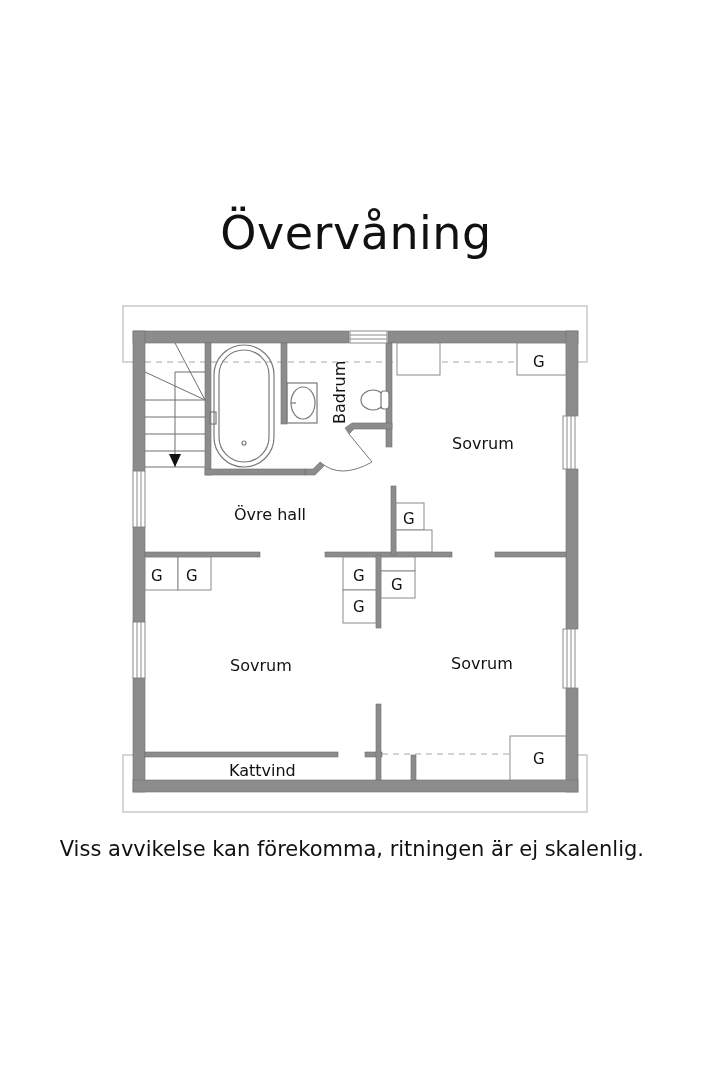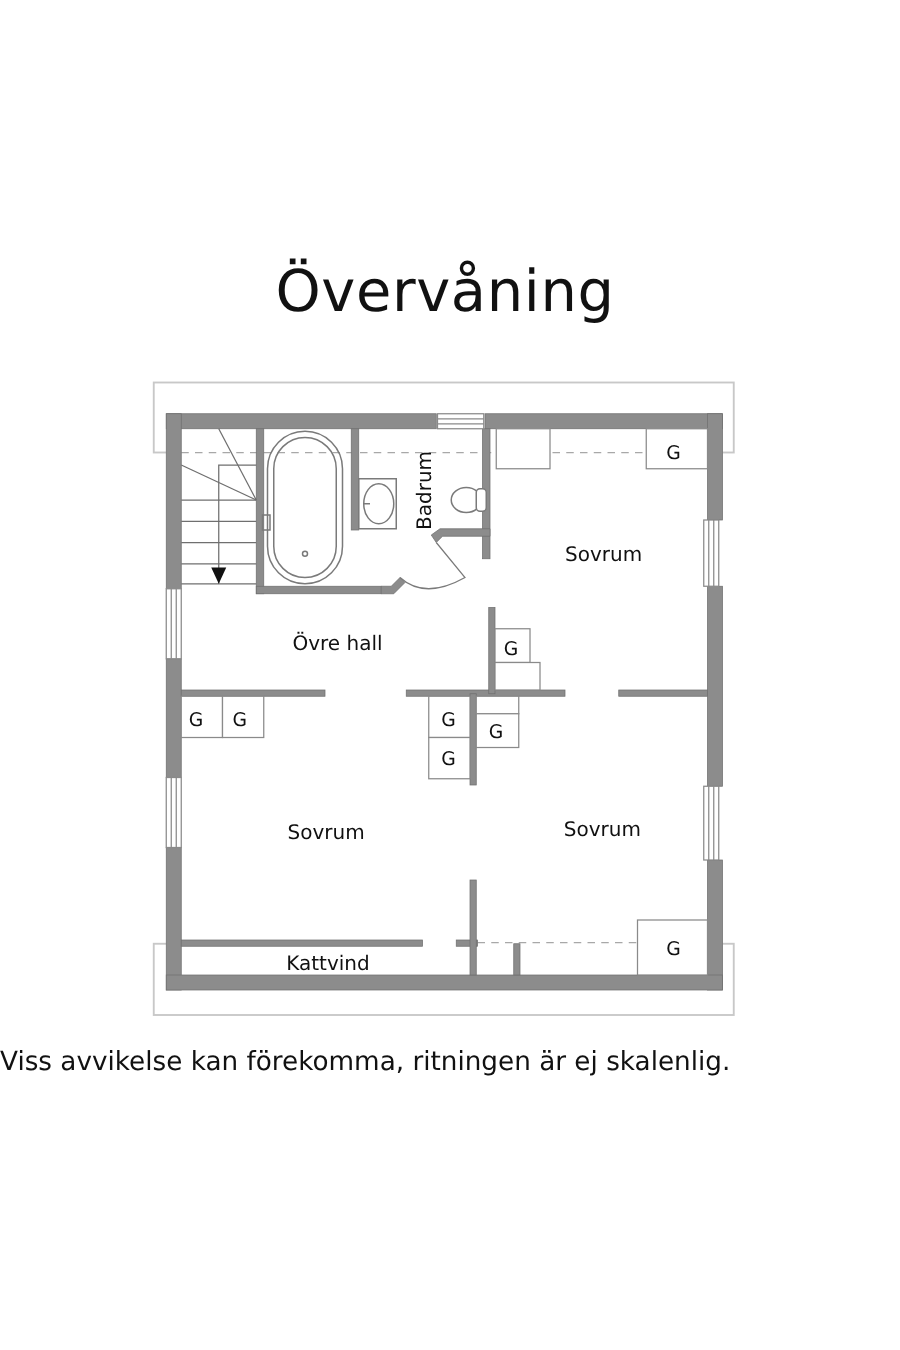--- a/index.html
+++ b/index.html
@@ -1,20 +1,20 @@
 <!DOCTYPE html>
 <html><head>
   <meta charset="utf-8">
   <style>
     html, body { margin: 0; padding: 0; background: #ffffff; }
     body { width: 720px; height: 1080px; position: relative; overflow: hidden;
            font-family: "DejaVu Sans", sans-serif; color: #111; }
     .title { position: absolute; left: 0; width: 712px; top: 206px; text-align: center;
              font-size: 46px; font-weight: normal; letter-spacing: 0.5px; }
-    .caption { position: absolute; left: 0; width: 644px; top: 837px; text-align: left;
+    .caption { position: absolute; left: 0; width: 644px; top: 837px; text-align: right;
                font-size: 21px; }
     svg.plan { position: absolute; left: 0; top: 0; }
     .room-label { font-family: "DejaVu Sans", sans-serif; font-size: 16px; fill: #111; }
     .g-label { font-family: "DejaVu Sans", sans-serif; font-size: 15px; fill: #111; }
   </style>
 </head>
 <body>
 
 <div class="title">Övervåning</div>
 

